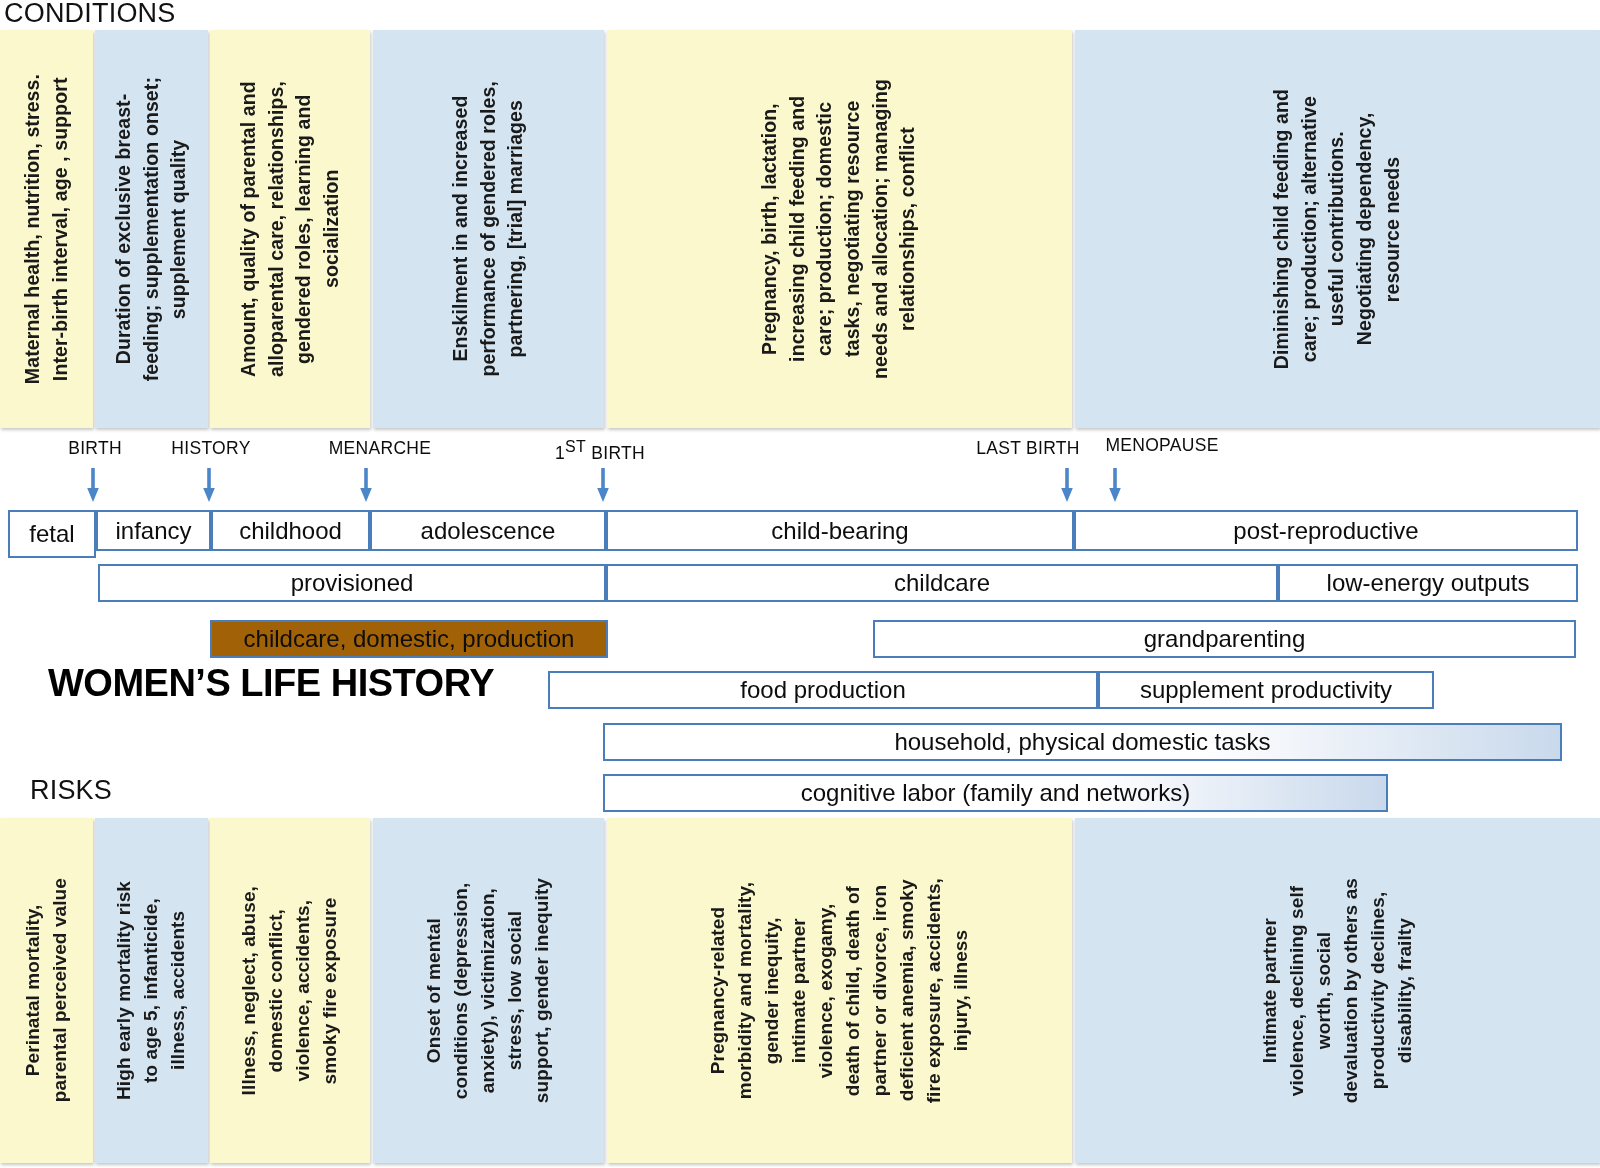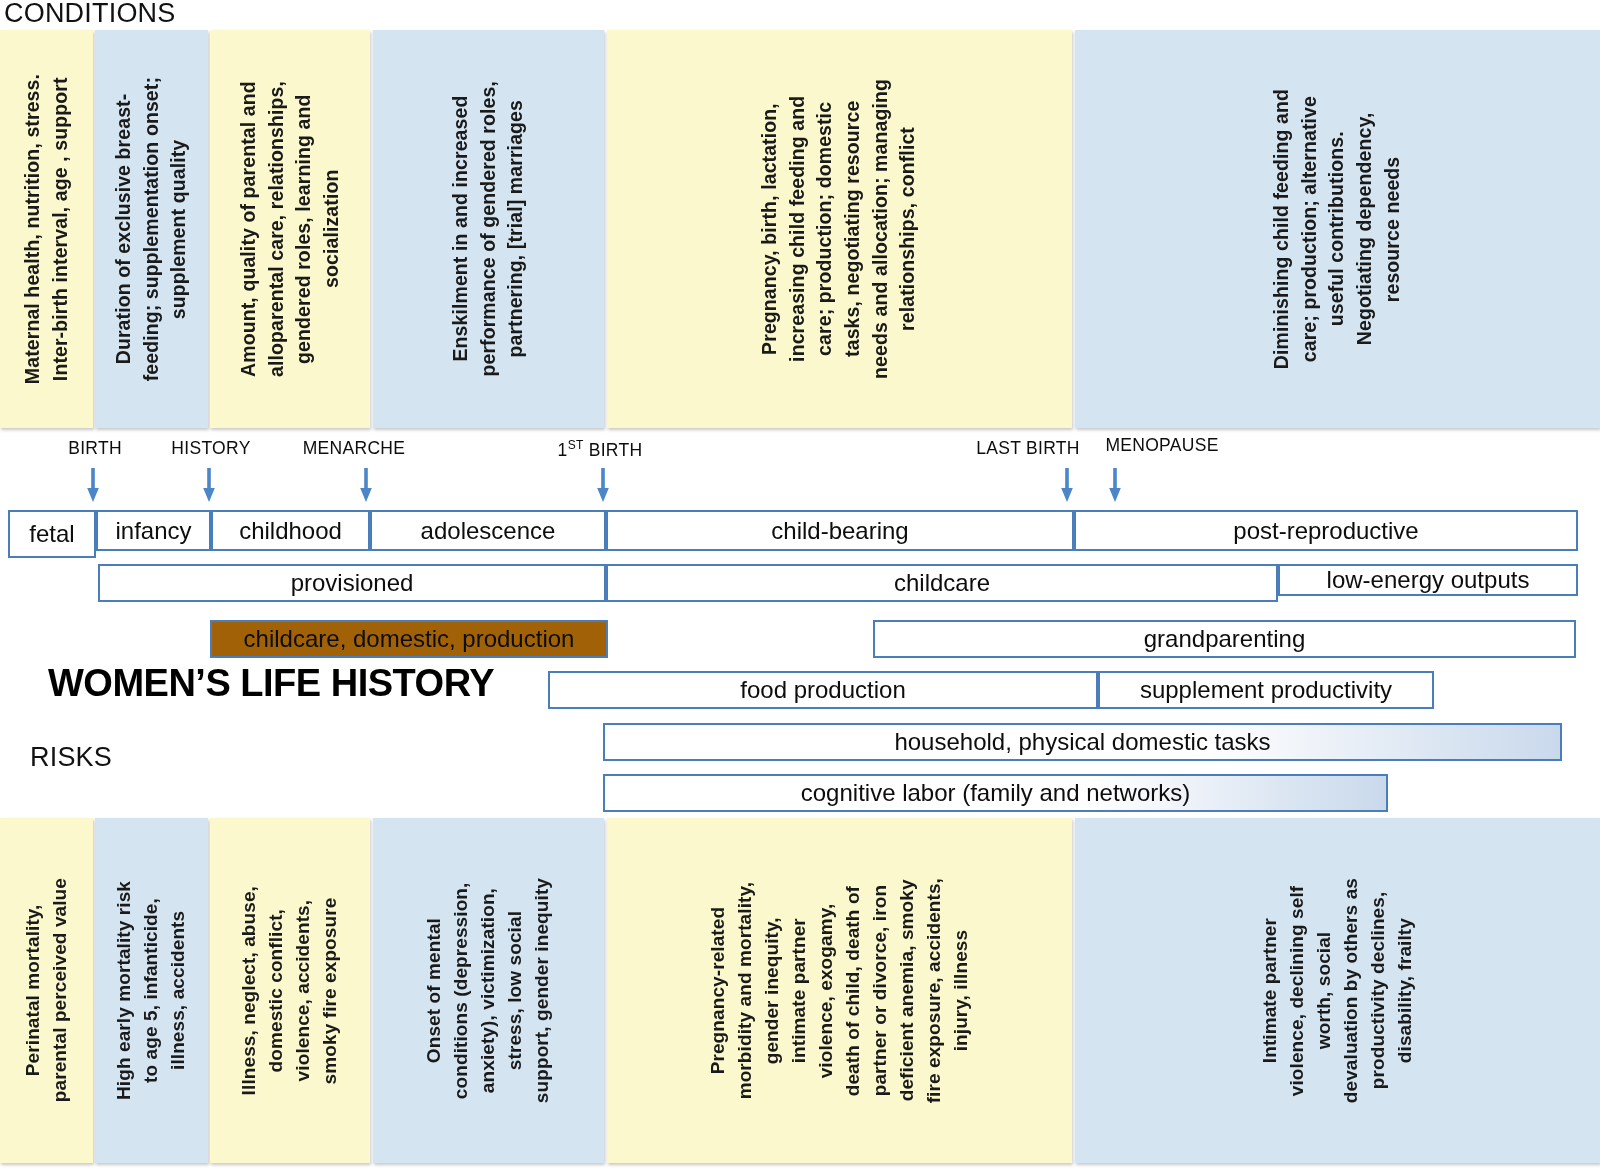--- a/index.html
+++ b/index.html
@@ -22,21 +22,21 @@
   
   .section-heading {
     position: absolute;
     font-size: 27px;
     font-weight: 400;
     letter-spacing: 0.2px;
     color: #111;
     white-space: nowrap;
   }
   #conditions-heading { left: 4px;  top: -2px; }
-  #risks-heading      { left: 30px; top: 742px; }
+  #risks-heading      { left: 30px; top: 775px; }
 
   
   #main-title {
     position: absolute;
     left: 48px;
     top: 662px;
     font-size: 38px;
     font-weight: bold;
     letter-spacing: -0.5px;
     white-space: nowrap;
@@ -72,21 +72,21 @@
   .milestone-label {
     position: absolute;
     font-size: 17.5px;
     font-weight: 400;
     letter-spacing: 0.3px;
     white-space: nowrap;
     color: #0d0d0d;
     transform: translateX(-50%);
   }
   .milestone-label sup {
-    font-size: 12px;
+    font-size: 16px;
     vertical-align: super;
     margin-top: 28px;
   }
   .arrow {
     position: absolute;
     width: 18px;
     height: 34px;
     transform: translateX(-50%);
   }
   .arrow svg { display: block; }
@@ -152,21 +152,21 @@
   <div class="vcol blue" style="left:1075px; top:30px; width:525px; height:398px;">
     <div class="vtext">Diminishing child feeding and
 care; production; alternative
 useful contributions.
 Negotiating dependency,
 resource needs</div>
   </div>
 
   <div class="milestone-label" style="left:95px;  top:438px;">BIRTH</div>
   <div class="milestone-label" style="left:211px; top:438px;">HISTORY</div>
-  <div class="milestone-label" style="left:354px; top:438px;text-align:right;">MENARCHE</div>
+  <div class="milestone-label" style="left:380px; top:438px;text-align:right;">MENARCHE</div>
   <div class="milestone-label" style="left:600px; top:438px;"><span>1</span><sup>ST</sup> <span>BIRTH</span></div>
   <div class="milestone-label" style="left:1028px; top:438px;">LAST BIRTH</div>
   <div class="milestone-label" style="left:1162px; top:435px;">MENOPAUSE</div>
 
   <div class="arrow" style="left:93px;  top:468px;">
     <svg width="18" height="34" viewBox="0 0 18 34">
         <path d="M9 0 L9 22" stroke="#4a86c8" stroke-width="3.6" fill="none"></path>
         <path d="M9 34 L3.2 20 L14.8 20 Z" fill="#4a86c8"></path>
       </svg>
   </div>
@@ -219,21 +219,21 @@
   <div class="tlbox" style="left:1074px; top:510px; width:504px; height:41px;">
     <span class="boxlabel">post-reproductive</span>
   </div>
 
   <div class="tlbox" style="left:98px;   top:564px; width:508px; height:38px;">
     <span class="boxlabel">provisioned</span>
   </div>
   <div class="tlbox" style="left:606px;  top:564px; width:672px; height:38px;">
     <span class="boxlabel">childcare</span>
   </div>
-  <div class="tlbox" style="left:1278px; top:564px; width:300px; height:32px;">
+  <div class="tlbox" style="left:1278px; top:564px; width:300px; height:38px;">
     <span class="boxlabel">low-energy outputs</span>
   </div>
 
   <div class="tlbox shaded" style="left:210px; top:620px; width:398px; height:38px;">
     <span class="boxlabel">childcare, domestic, production</span>
   </div>
   <div class="tlbox" style="left:873px;  top:620px; width:703px; height:38px;">
     <span class="boxlabel">grandparenting</span>
   </div>
 

